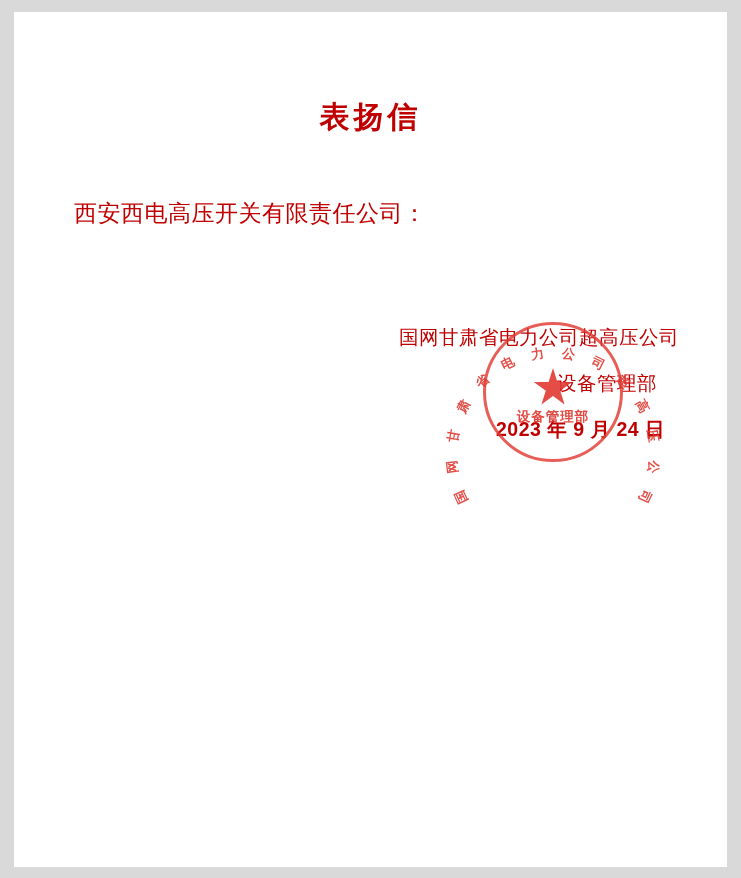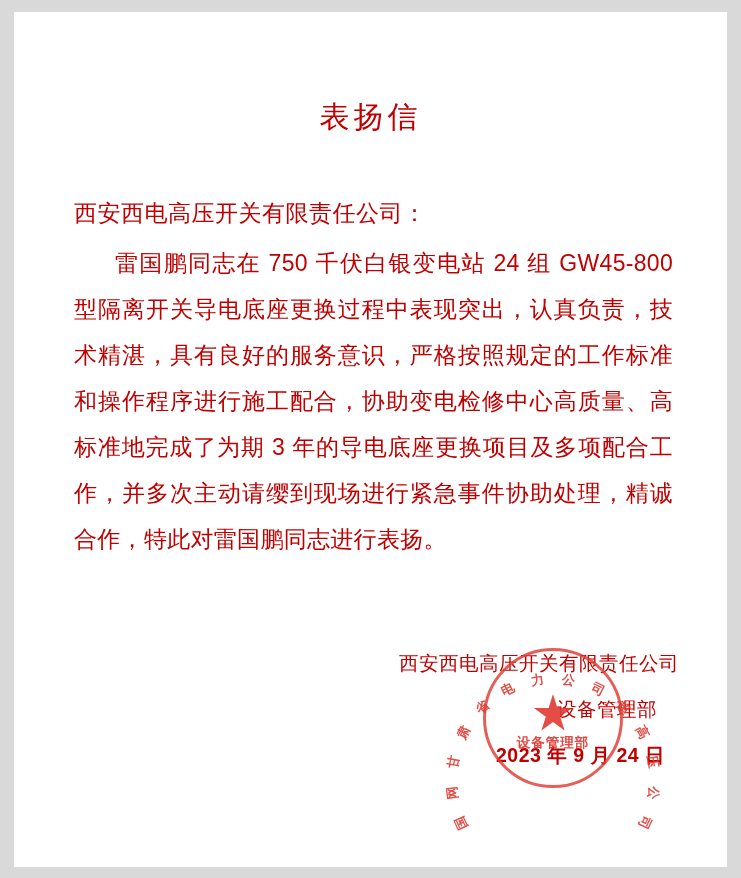--- a/index.html
+++ b/index.html
@@ -20,21 +20,21 @@
     width: 713px;
     height: 855px;
     background: #ffffff;
     box-sizing: border-box;
     overflow: hidden;
   }
   .doc-title {
     text-align: center;
     color: #c00000;
     font-size: 30px;
-    font-weight: normal;
+    font-weight: bold;
     letter-spacing: 4px;
     margin-top: 85px;
   }
   .body-block {
     margin: 0 54px 0 60px;
     color: #c00000;
     font-size: 23px;
     line-height: 46px;
   }
   .salutation {
@@ -124,25 +124,24 @@
 </style>
 </head>
 <body>
 
 <div class="page">
 
   <div class="doc-title">表扬信</div>
 
   <div class="body-block">
     <div class="salutation">西安西电高压开关有限责任公司：</div>
-    <div class="para"><span class="indent"></span><span>雷国鹏同志在 750 千伏白银变电站 24 组 GW45-800 型隔离开关导电底座更换过程中表现突出，认真负责，技术精湛，具有良好的服务意识，严格按照规定的工作标准和操作程序进行施工配合，协助变电检修中心高质量、高标准地完成了为期 3 年的导电底座更换项目及多项配合工作，并多次主动请缨到现场进行紧急事件协助处理，精诚合作，特此对雷国鹏同志进行表扬。</span></div>
   </div>
 
   <div class="signature">
-    <div class="sig-line-1">西安西电高压开关有限责任公司</div>
+    <div class="sig-line-1">国网甘肃省电力公司超高压公司</div>
     <div class="sig-line-2">设备管理部</div>
     <div class="sig-line-3">2023 年 9 月 24 日</div>
 
     <div class="stamp">
       <div class="stamp-ring"></div>
       <div class="stamp-arc" id="stamp-arc">
           <span style="transform: rotate(-115deg) translateY(-62px) translateX(-50%);">国</span>
           <span style="transform: rotate(-97.3077deg) translateY(-62px) translateX(-50%);">网</span>
           <span style="transform: rotate(-79.6154deg) translateY(-62px) translateX(-50%);">甘</span>
           <span style="transform: rotate(-61.9231deg) translateY(-62px) translateX(-50%);">肃</span>

